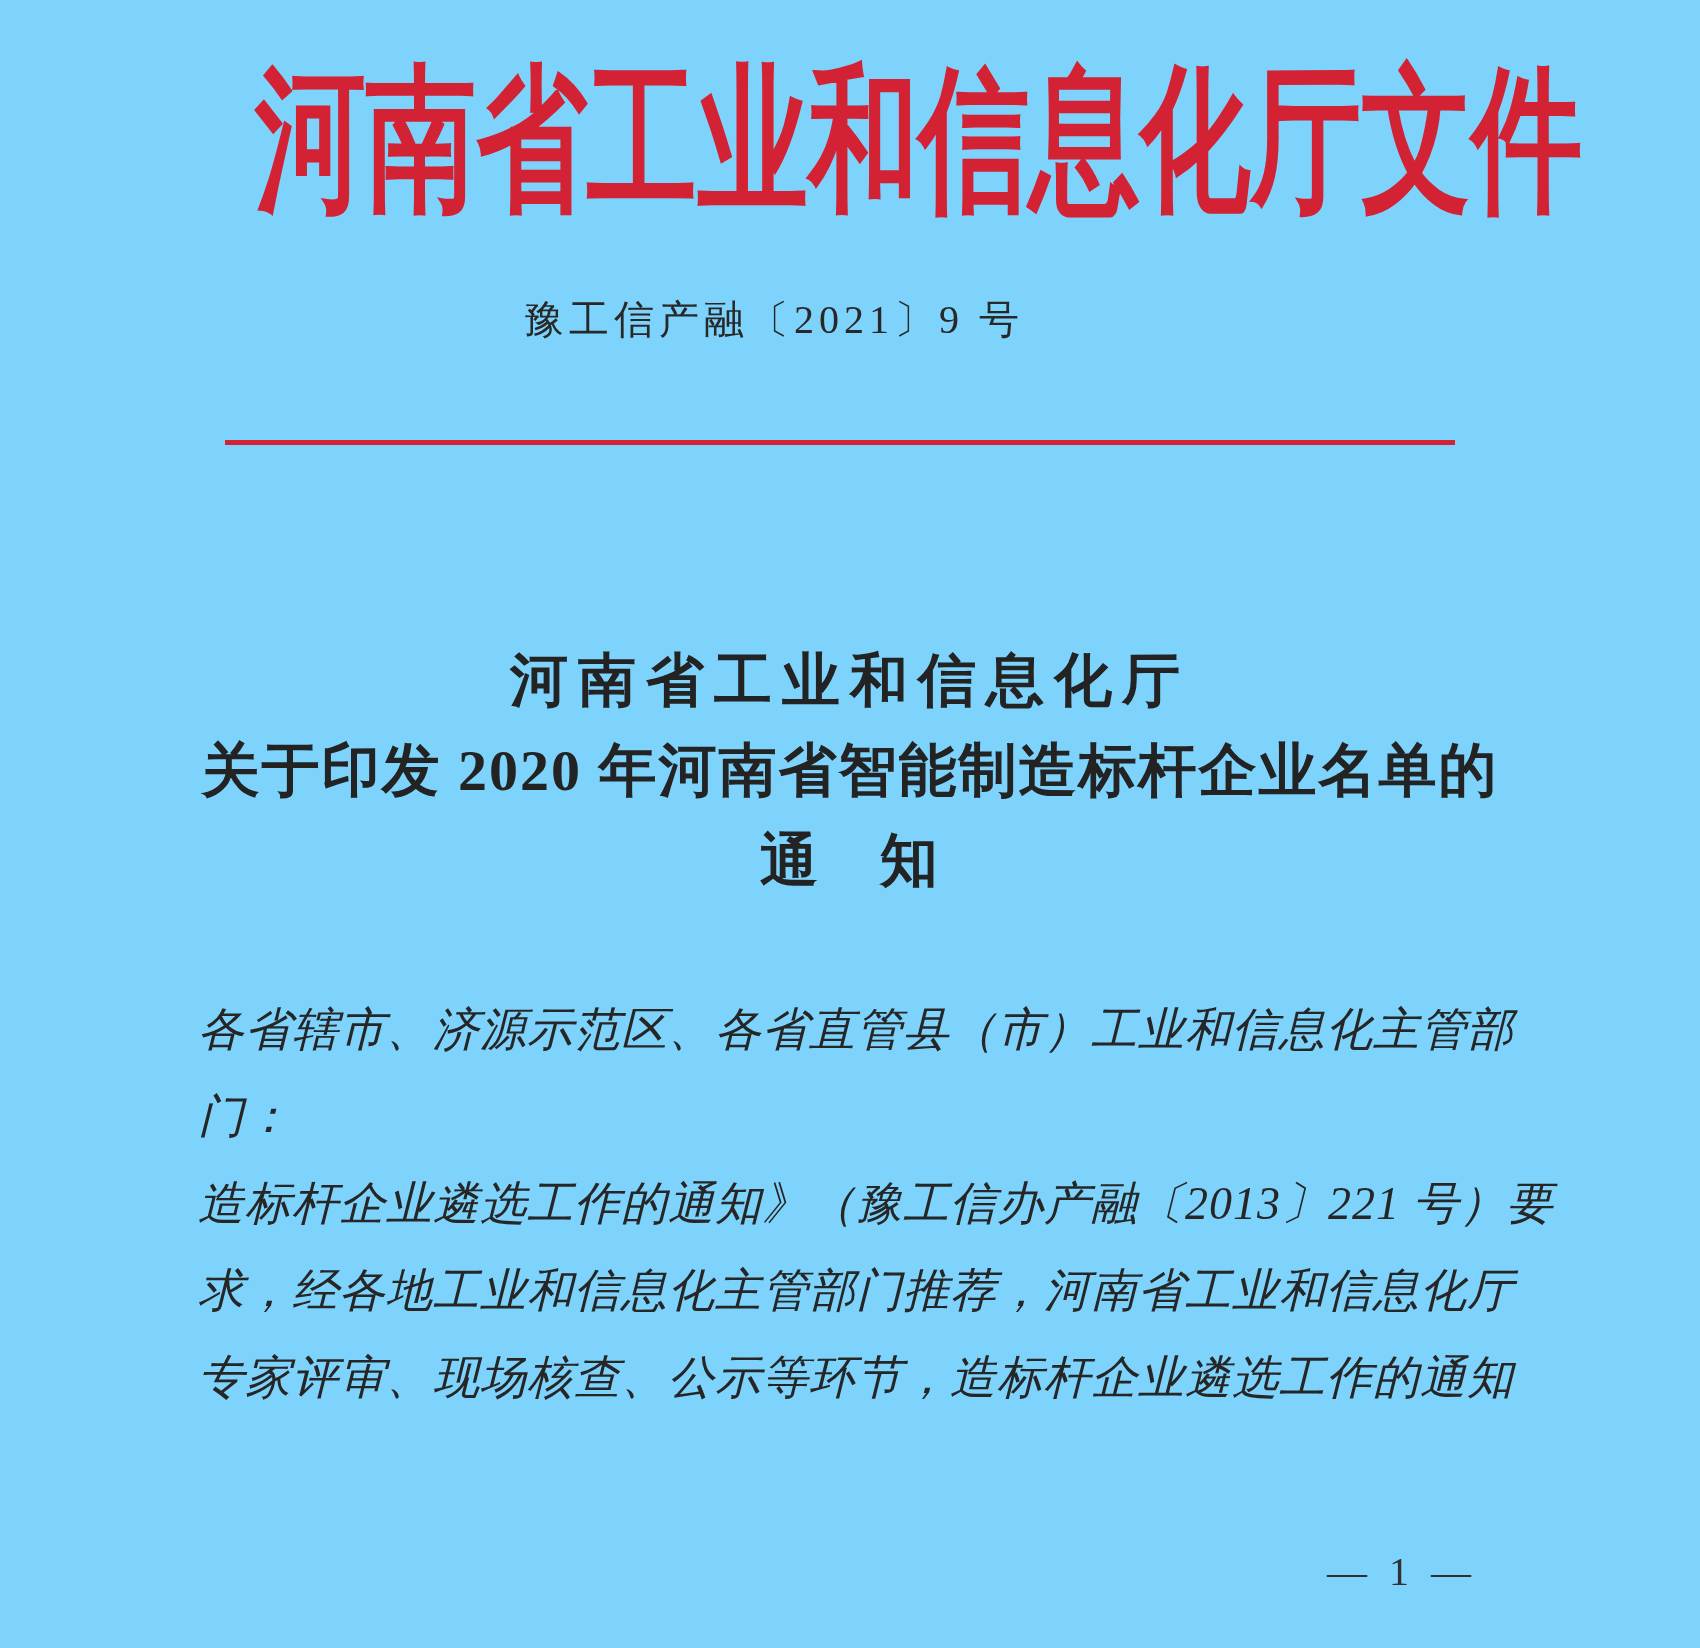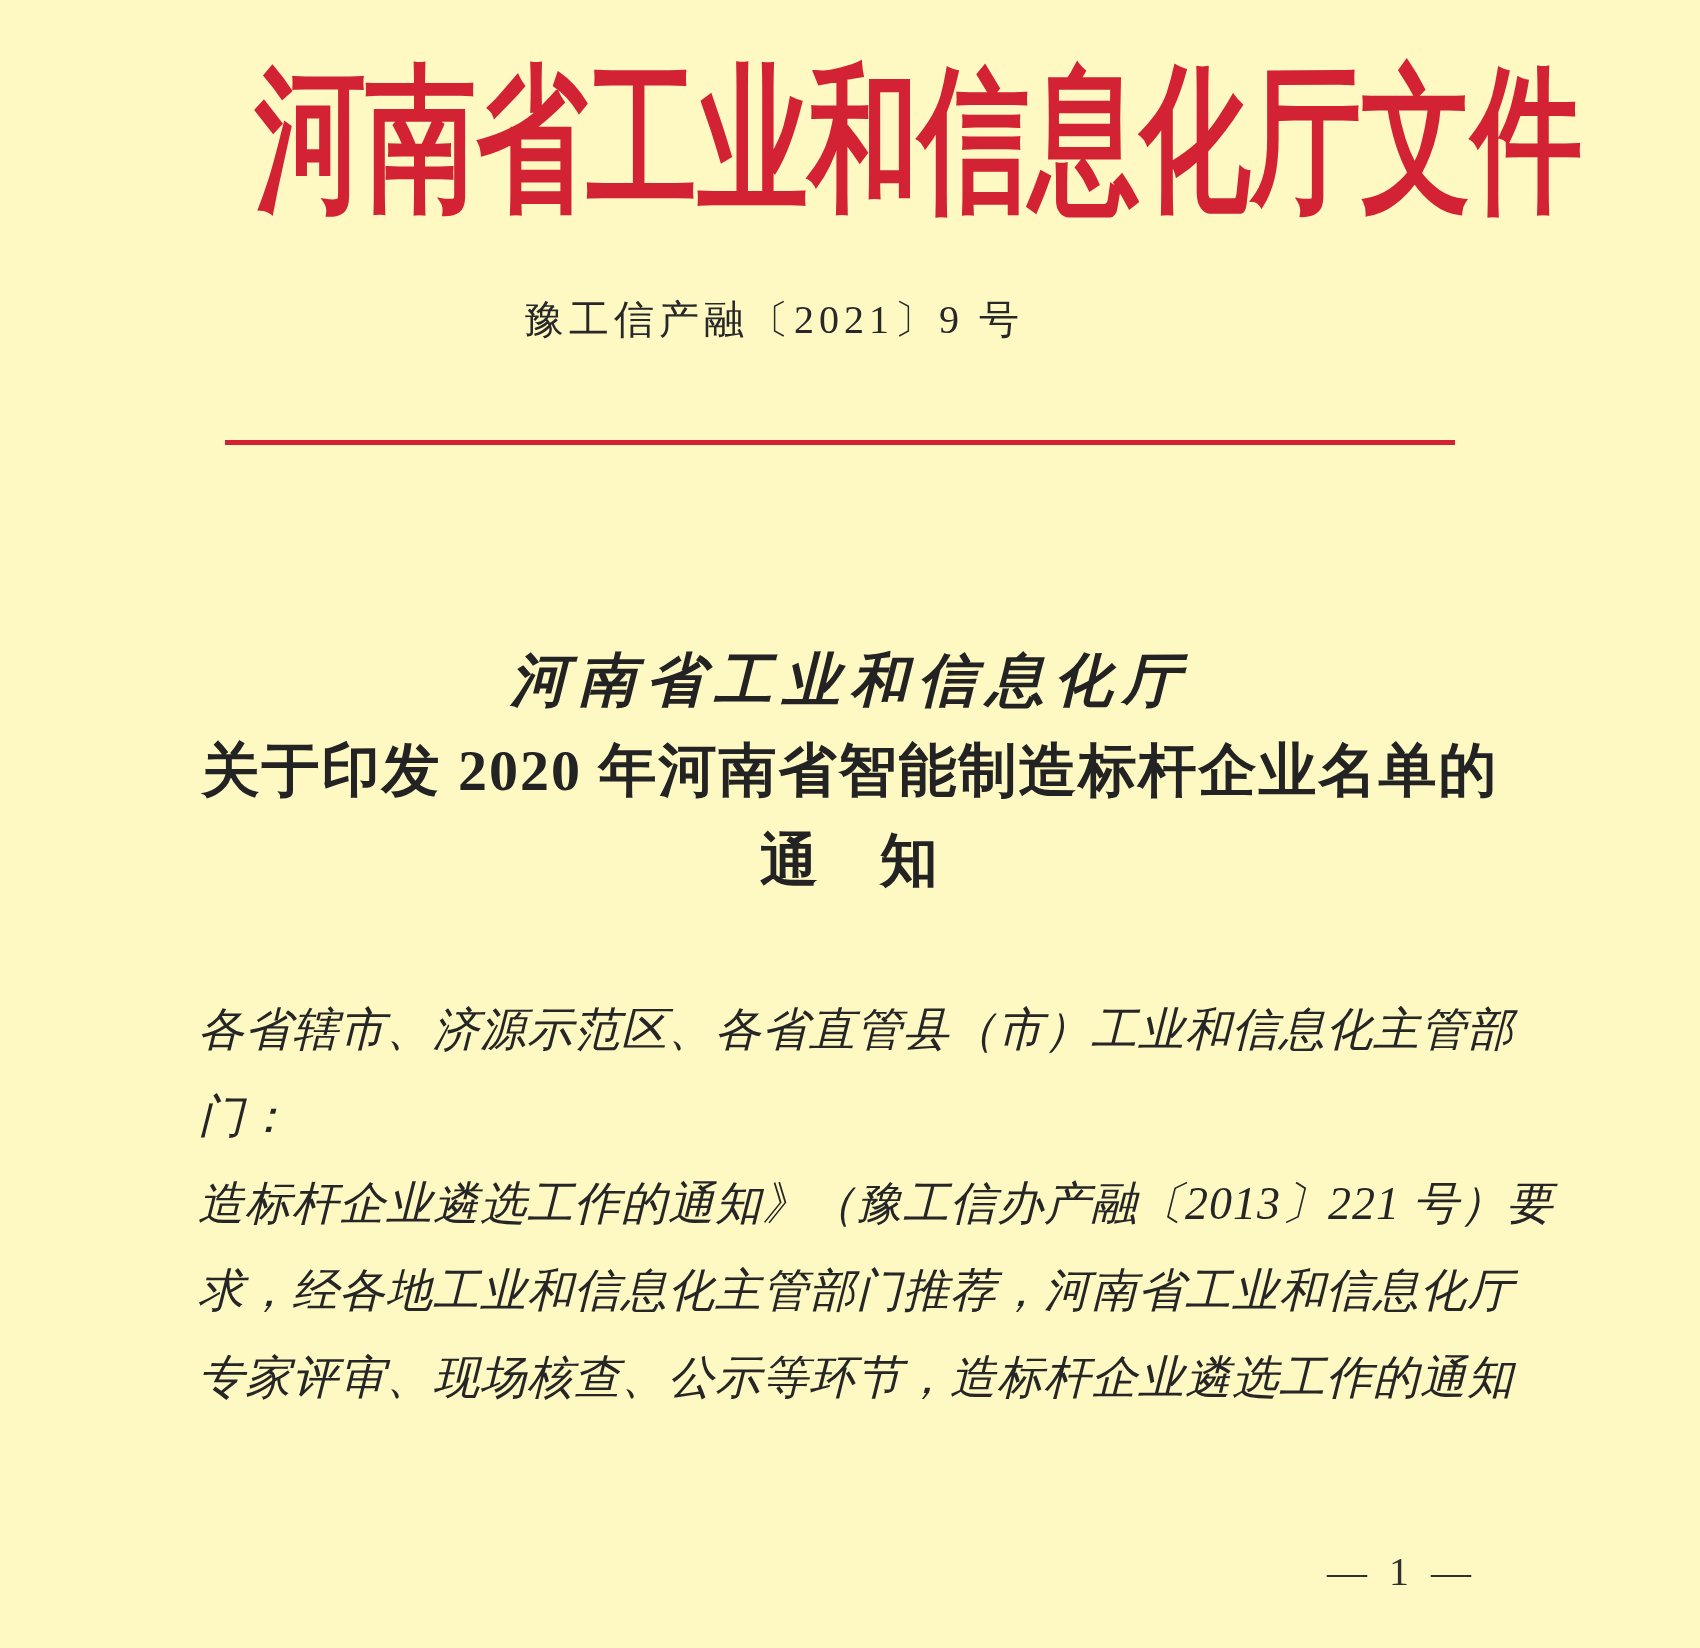--- a/index.html
+++ b/index.html
@@ -5,21 +5,21 @@
   html, body {
     margin: 0;
     padding: 0;
     background: #e8e8e8;
   }
   .page {
     position: relative;
     width: 1700px;
     height: 1648px;
     margin: 0 auto;
-    background: #fef9c3;
+    background: #7dd3fc;
     overflow: hidden;
     font-family: "Liberation Serif", serif;
     color: #282828;
   }
 
   
   .banner {
     position: absolute;
     top: 48px;
     left: 0;
@@ -67,21 +67,20 @@
     font-weight: bold;
     color: #232323;
   }
   .title-line {
     font-size: 58px;
     line-height: 90px;
     white-space: nowrap;
   }
   .title-line.spread {
     letter-spacing: 10px;
-    font-style: italic;
   }
   .title-line.normal {
     letter-spacing: 2px;
   }
 
   
   .body-block {
     position: absolute;
     top: 986px;
     left: 198px;

